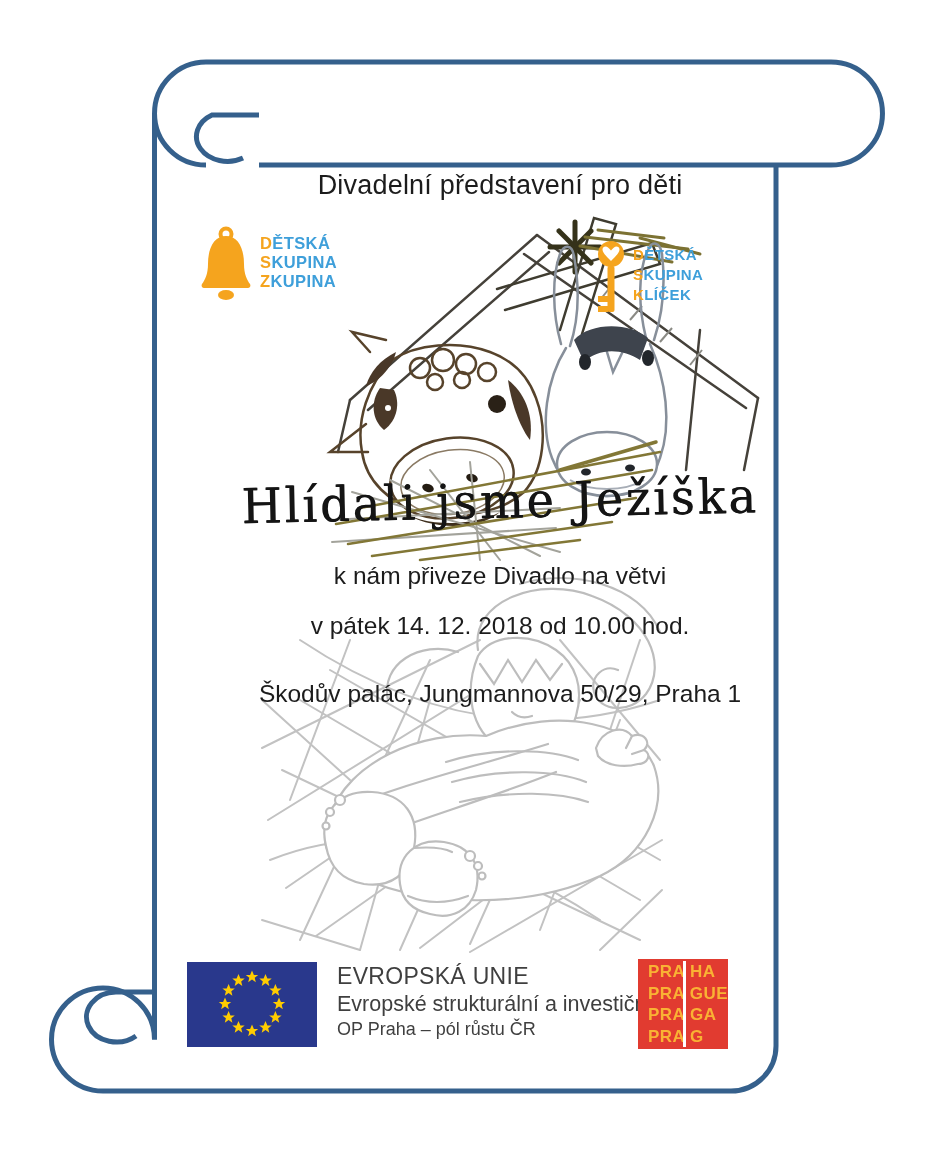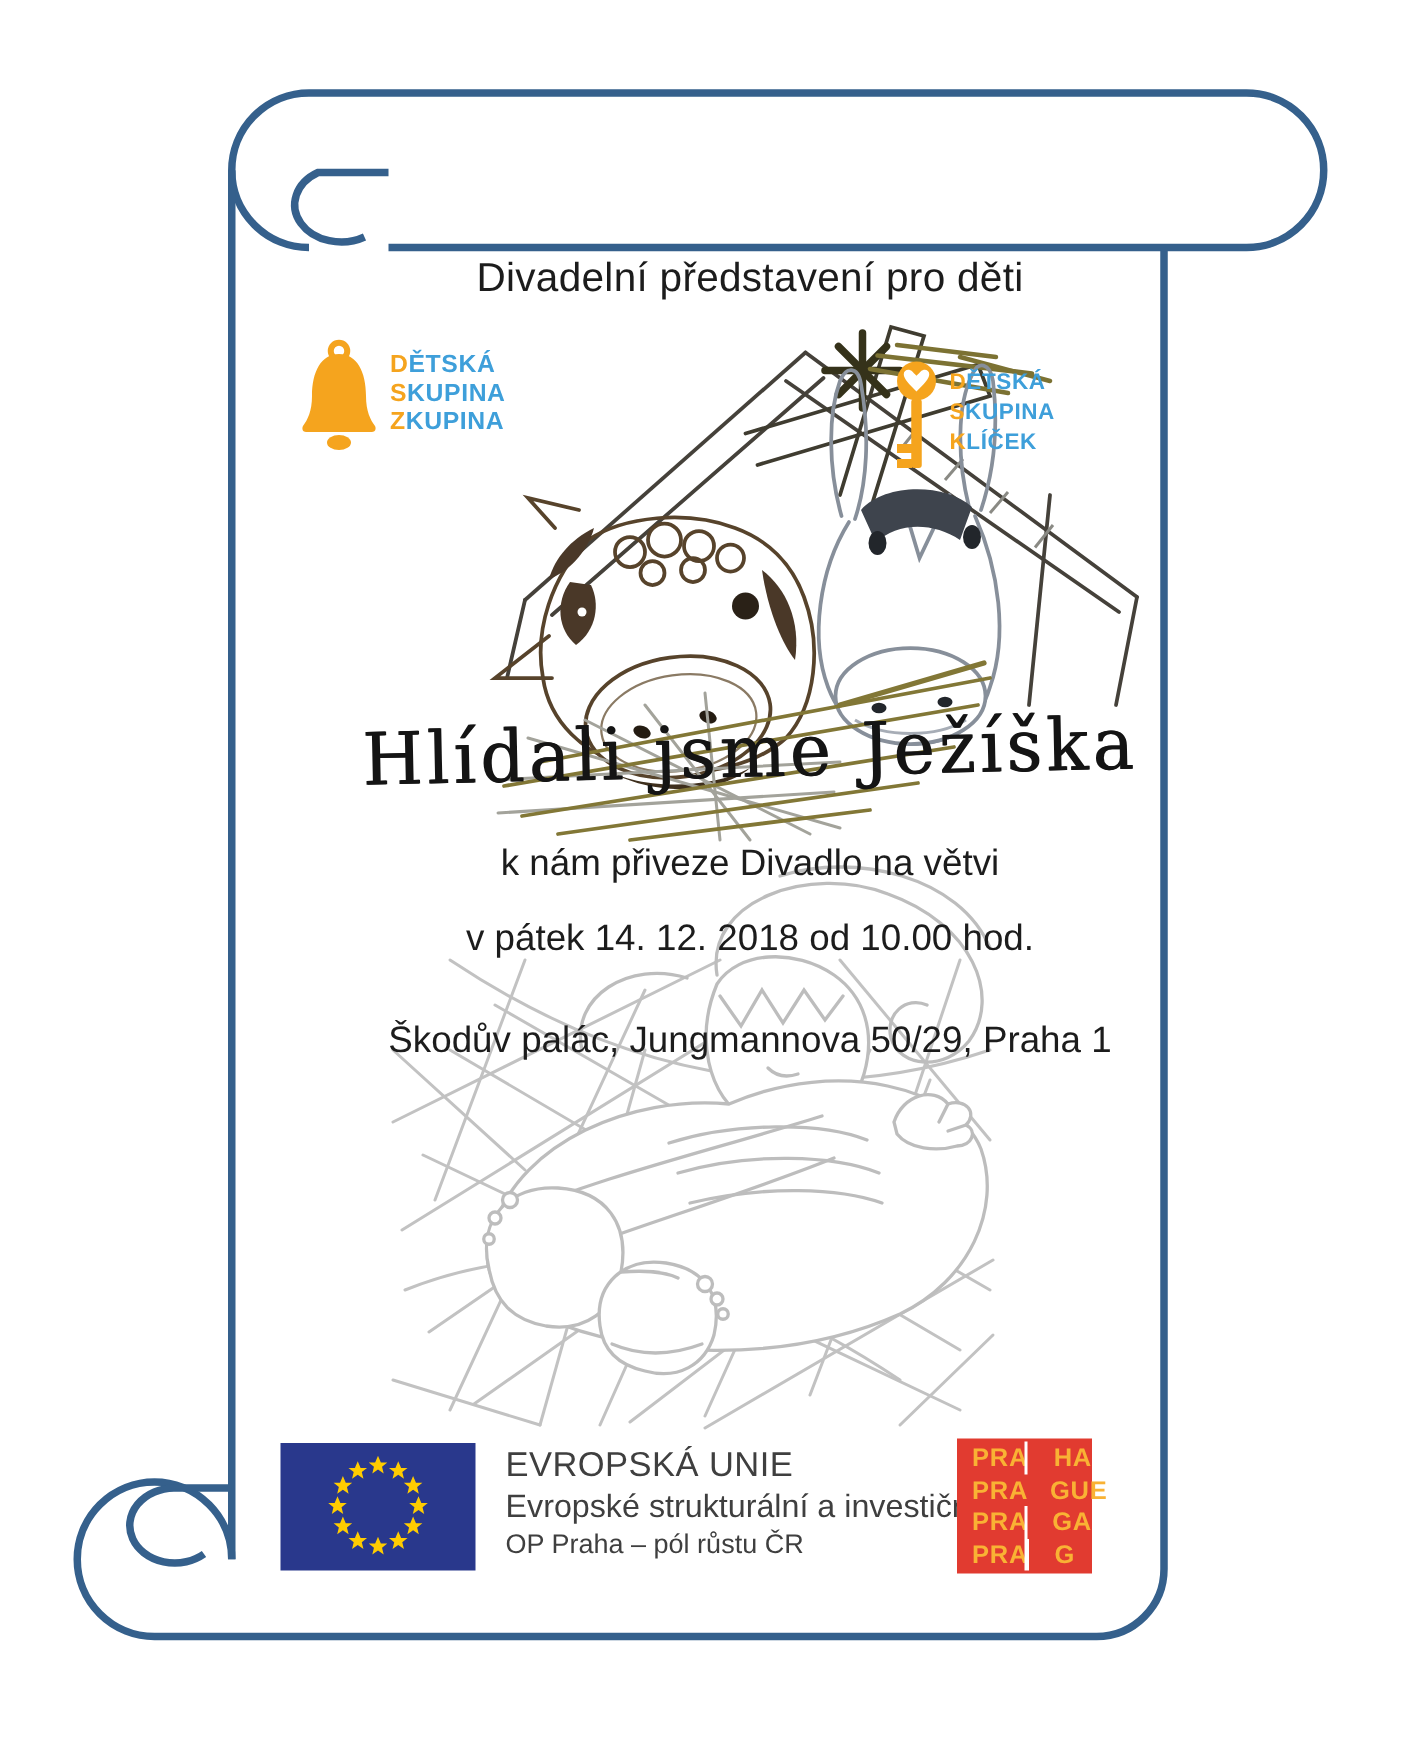--- a/index.html
+++ b/index.html
@@ -40,21 +40,21 @@
   .eu-line3{top:1019px;font-size:18px;}
   
   .praha{
     left:638px;top:959px;width:90px;height:90px;background:#e13b30;
     display:flex;flex-direction:column;justify-content:center;
     font-weight:bold;font-size:17px;line-height:21.5px;color:#f9b234;letter-spacing:0.5px;
   }
   .praha-row{display:flex;}
   .praha-left{width:45px;padding-left:10px;box-sizing:border-box;}
   .praha-div{width:3px;background:#ffffff;align-self:stretch;}
-  .praha-right{padding-left:17px;}
+  .praha-right{padding-left:4px;}
 </style>
 </head>
 <body>
 
 <div id="poster">
 
   <svg class="abs" style="left:0;top:0" width="949" height="1169" viewBox="0 0 949 1169">
     <g fill="none" stroke="#35608c" stroke-width="5">
       <path d="M206 62 H 831 A 51.5 51.5 0 0 1 831 165 H 259"></path>
       <path d="M206 62 A 51.5 51.5 0 0 0 206 165"></path>

